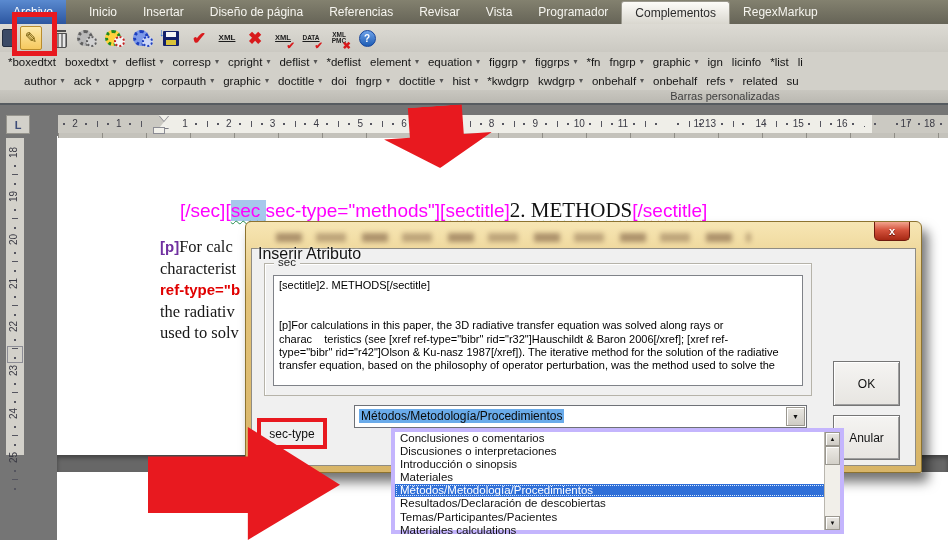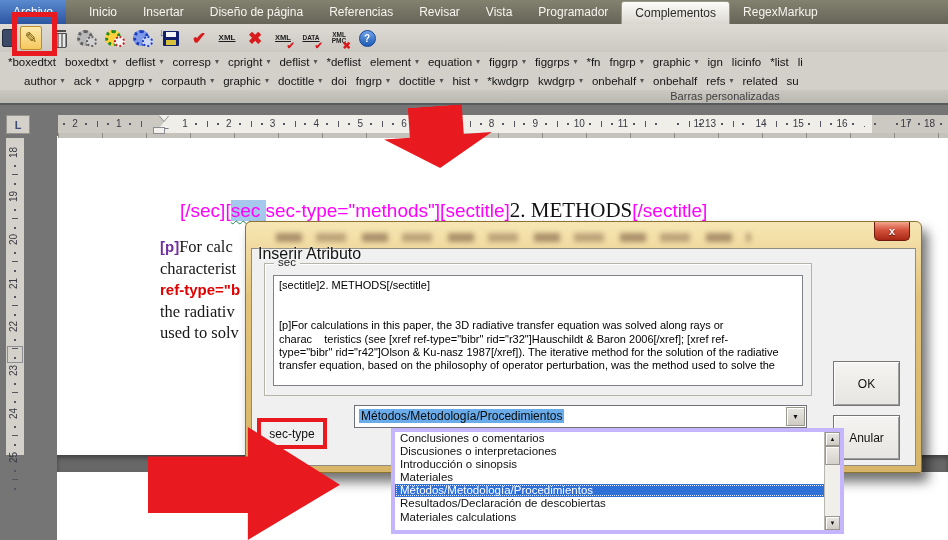--- a/index.html
+++ b/index.html
@@ -512,20 +512,21 @@
 </div>
 
 <div class="droplist" id="droplist">
 
 <div class="opt">Conclusiones o comentarios</div>
     <div class="opt">Discusiones o interpretaciones</div>
     <div class="opt">Introducción o sinopsis</div>
     <div class="opt">Materiales</div>
     <div class="opt sel">Métodos/Metodología/Procedimientos</div>
     <div class="opt">Resultados/Declaración de descobiertas</div>
+    <div class="opt">Temas/Participantes/Pacientes</div>
     <div class="opt">Materiales calculations</div>
     <div class="sbar">
     <div class="sbtn up">▲</div>
     <div class="sthumb"></div>
     <div class="sbtn down">▼</div>
   </div>
   </div>
 
 <div class="redbox-pencil"></div>
 <div class="arrow-down"></div>

